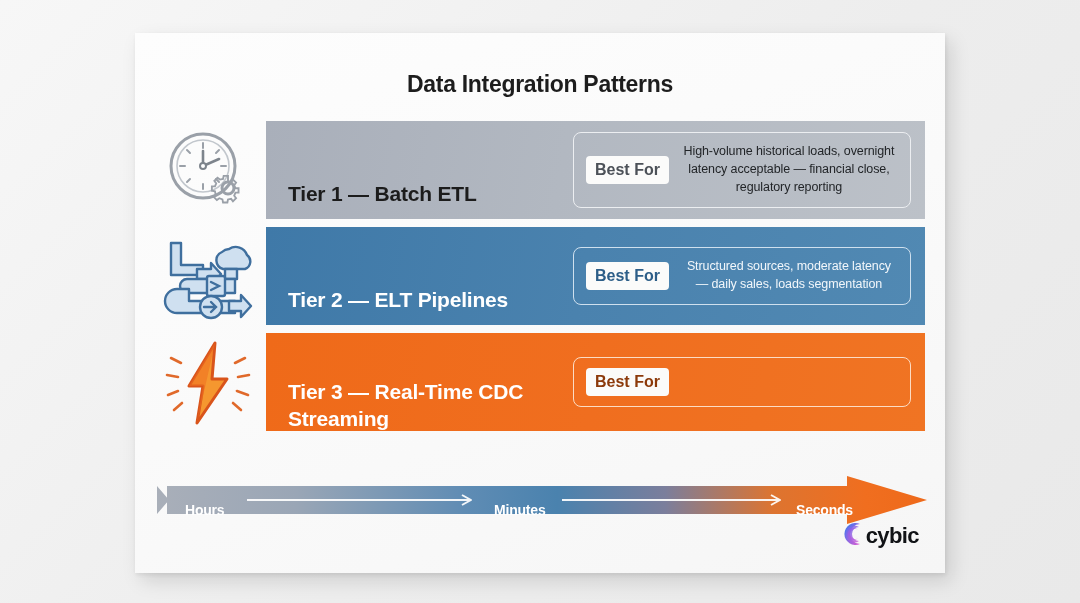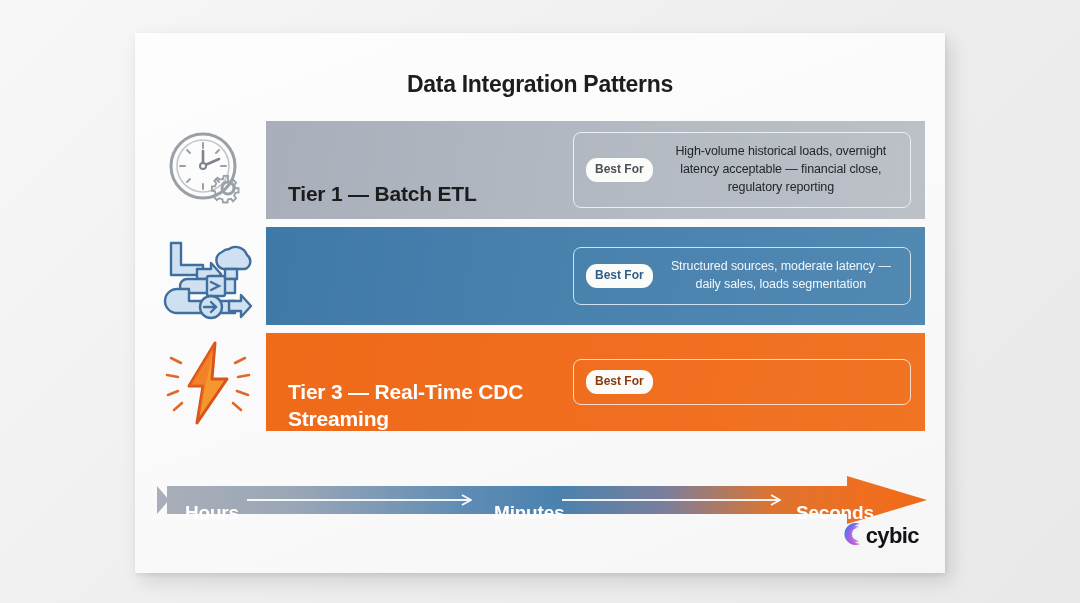--- a/index.html
+++ b/index.html
@@ -108,23 +108,23 @@
     box-sizing: border-box;
     width: 338px;
   }
   .bf1 { border: 1.4px solid #eceef1; }
   .bf2 { border: 1.4px solid #cfe0ee; }
   .bf3 { border: 1.4px solid #fcdcc4; }
 
   .bf-pill {
     flex: 0 0 auto;
     background: #fbfbfa;
-    border-radius: 11px;
+    border-radius: 4px;
     padding: 5px 9px;
-    font-size: 12px;
+    font-size: 16px;
     font-weight: bold;
     white-space: nowrap;
     line-height: 1.1;
   }
   .bf-pill.p1 { color: #4c5158; }
   .bf-pill.p2 { color: #2d5e88; }
   .bf-pill.p3 { color: #8c3a0b; }
 
   .bf-text {
     font-size: 12.5px;
@@ -143,21 +143,21 @@
     top: 415px;
     width: 770px;
     height: 90px;
   }
   .ticks { position: absolute; left: 0; top: 0; width: 770px; height: 30px; }
   .arrow-svg { position: absolute; left: 0; top: 28px; width: 770px; height: 58px; }
 
   .tl-label {
     position: absolute;
     color: #ffffff;
-    font-size: 19px;
+    font-size: 14px;
     font-weight: bold;
     letter-spacing: -0.2px;
     top: 54px;
   }
   .tl-hours   { left: 28px; }
   .tl-minutes { left: 337px; }
   .tl-seconds { left: 639px; }
 
   
   .logo {
@@ -232,20 +232,21 @@
           <path d="M66,70 l12,0 l0,-6 l10,11 l-10,11 l0,-6 l-12,0 z"></path>
           <circle cx="48" cy="76" r="11"></circle>
         </g>
         <g stroke="#3f6f9e" stroke-width="2.4" stroke-linecap="round" fill="none">
           <path d="M48,51 l8,4 l-8,4"></path>
           <path d="M41,76 h12 M48,71 l5,5 l-5,5"></path>
         </g>
       </svg>
     </div>
     <div class="tier-band band2">
+      <div class="tier-label light">Tier 2 — ELT Pipelines</div>
       <div class="bestfor bf2">
         <span class="bf-pill p2">Best For</span>
         <span class="bf-text t2">Structured sources, moderate latency — daily sales, loads segmentation</span>
       </div>
     </div>
   </div>
 
   <div class="tier-row r3">
     <div class="tier-icon">
       <svg viewBox="0 0 92 92">

